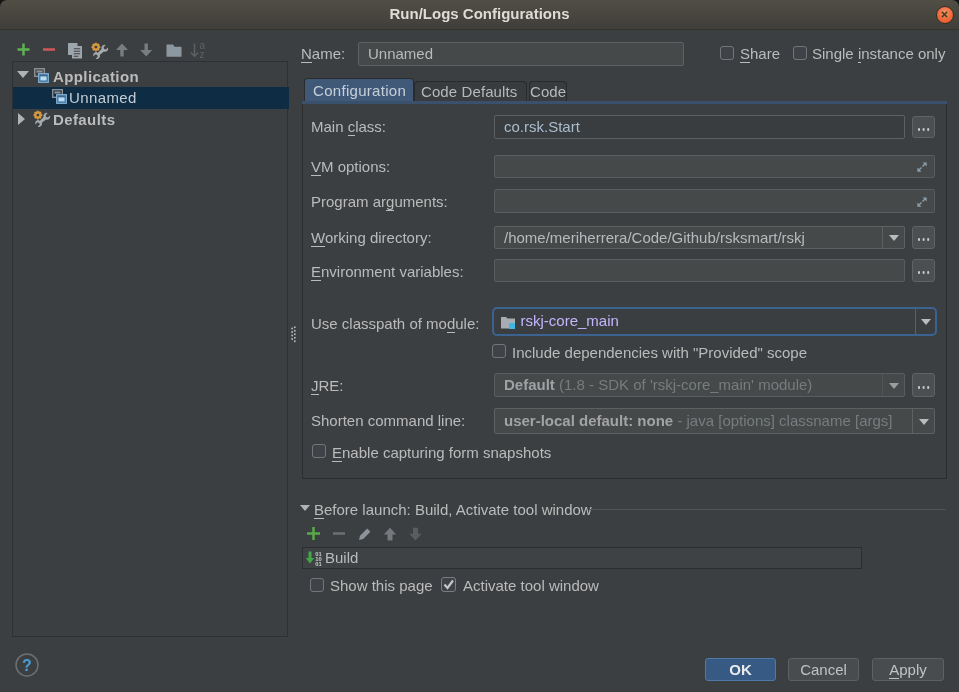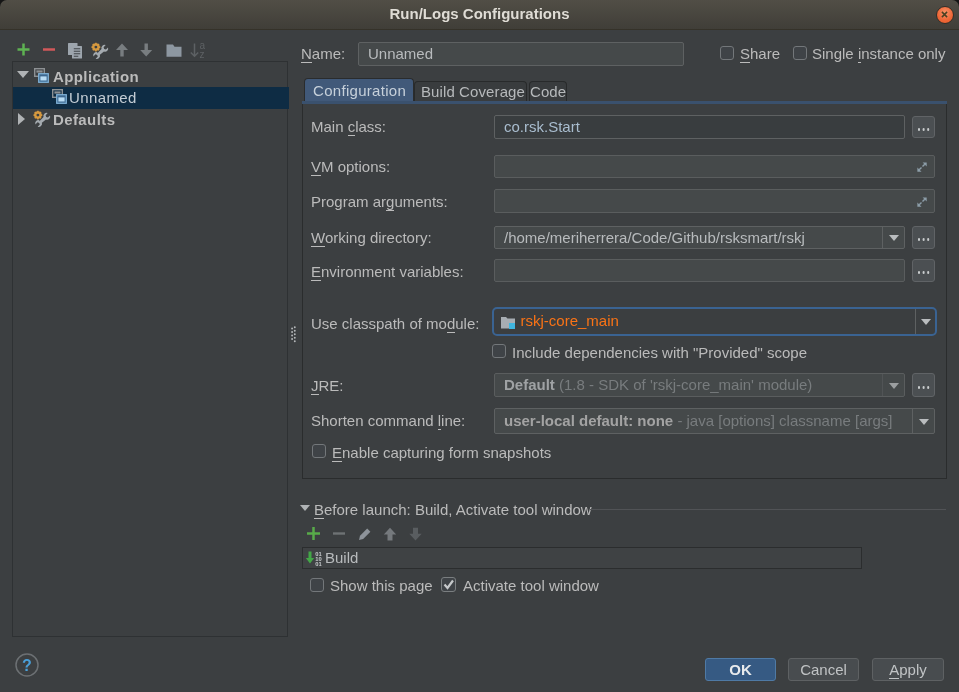--- a/index.html
+++ b/index.html
@@ -139,21 +139,21 @@
   </g>
 </svg>
 
 <div class="lbl" style="left:301px; top:45px;"><u>N</u>ame:</div>
 <div class="field" style="left:358px; top:42px; width:326px; height:24px;">Unnamed</div>
 <div class="cb" style="left:720px; top:46px;"></div>
 <div class="lbl" style="left:740px; top:45px;"><u>S</u>hare</div>
 <div class="cb" style="left:793px; top:46px;"></div>
 <div class="lbl" style="left:812px; top:45px;">Single <u>i</u>nstance only</div>
 
-<div class="tab" style="left:414px; width:113px; padding-left:6px;">Build Coverage</div>
+<div class="tab" style="left:414px; width:113px; padding-left:6px;">Code Defaults</div>
 <div class="tab" style="left:529px; width:38px; text-align:center;">Code</div>
 <div id="tabline"></div>
 <div id="pane"></div>
 <div id="tabsel">Configuration</div>
 
 <div class="lbl" style="left:311px; top:118px;">Main <u>c</u>lass:</div>
 <div class="field" style="left:494px; top:115px; width:411px; height:24px; background:#393d3f; color:#a9bdcf;">co.rsk.Start</div>
 <div class="btn3" style="left:912px; top:116px; height:22px;">
     <i></i>
   </div>
@@ -195,21 +195,21 @@
 <div class="btn3" style="left:912px; top:259px; height:23px;">
     <i></i>
   </div>
 
 <div class="lbl" style="left:311px; top:315px;">Use classpath of mo<u>d</u>ule:</div>
 <div class="abs" style="left:491.5px; top:307px; width:445px; height:28.5px; border:2.5px solid #3a6392; border-radius:5px; background:#3b3e40;">
   <svg class="abs" style="left:6.5px; top:4.5px;" width="16" height="16" viewBox="0 0 16 16">
     <path d="M1 3h5l1.5 1.5H15v10H1z" fill="#a7adb3"></path>
     <rect x="9" y="9" width="6" height="6" fill="#40b6e0"></rect>
   </svg>
-  <div class="abs" style="left:27px; top:0px; line-height:24px; color:#f97316;">rskj-core_main</div>
+  <div class="abs" style="left:27px; top:0px; line-height:24px; color:#c4b5fd;">rskj-core_main</div>
   <div class="abs" style="right:0; top:0; bottom:0; width:20px; border-left:1px solid #5e6162;">
       <div class="tri" style="left:5px; top:10px;"></div>
     </div>
 </div>
 
 <div class="cb" style="left:492px; top:344px;"></div>
 <div class="lbl" style="left:512px; top:344px;">Include dependencies with "Provided" scope</div>
 
 <div class="lbl" style="left:311px; top:377px;"><u>J</u>RE:</div>
 <div class="field empty" style="left:494px; top:373px; width:411px; height:24px; color:#9b9ea0;"><b style="color:#9fa2a4; font-weight:bold;">Default</b> <span class="glbl">(1.8 - SDK of 'rskj-core_main' module)</span>

